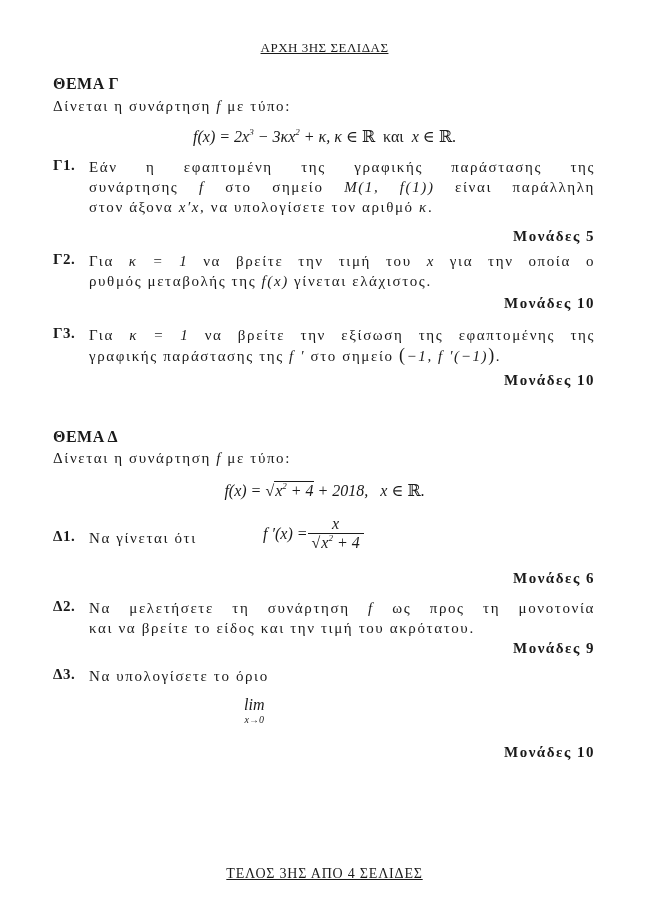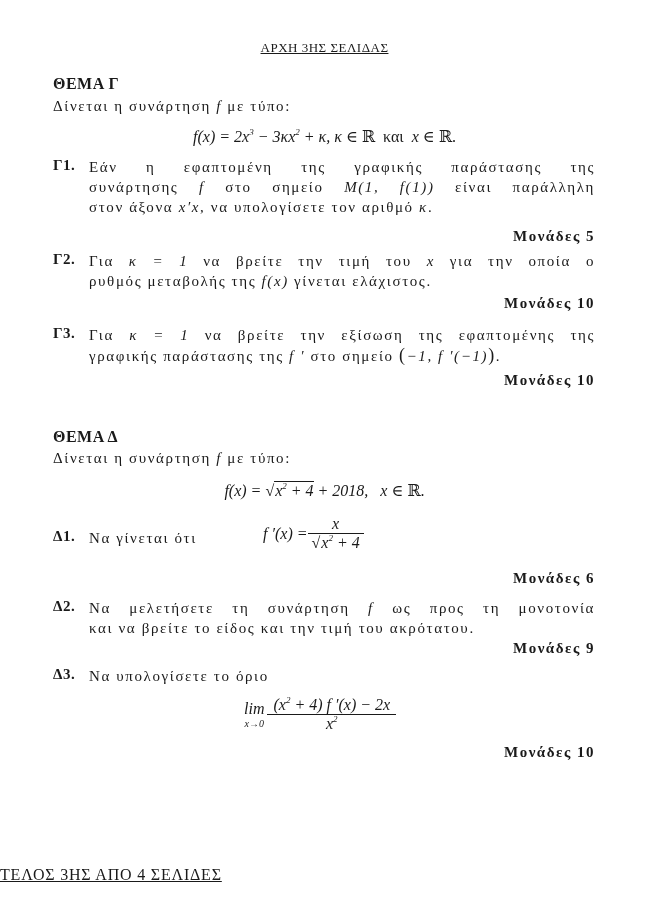--- a/index.html
+++ b/index.html
@@ -7,22 +7,22 @@
     width: 649px; height: 917px; position: relative; overflow: hidden;
     font-family: "Liberation Serif", "DejaVu Serif", serif;
     color: #1a1a1a;
   }
   .abs { position: absolute; }
   .header-top {
     top: 40px; left: 0; width: 649px; text-align: center;
     font-size: 13px; letter-spacing: 0.5px; text-decoration: underline;
   }
   .footer-bottom {
-    top: 866px; left: 0; width: 649px; text-align: left;
-    font-size: 16px; letter-spacing: 0.8px; text-decoration: underline;
+    top: 866px; left: 0; width: 649px; text-align: center;
+    font-size: 14px; letter-spacing: 0.8px; text-decoration: underline;
   }
   .theme-title { font-weight: bold; font-size: 16px; letter-spacing: 0.5px; }
   .body-text { font-size: 15px; letter-spacing: 1.6px; line-height: 20px; }
   .formula { font-size: 16px; font-style: italic; white-space: nowrap; }
   .formula .up { font-style: normal; }
   .marks { right: 54px; font-weight: bold; font-size: 15px; letter-spacing: 1.5px; }
   .q-label { font-weight: bold; font-size: 15px; letter-spacing: 0.5px; }
   .q-text { left: 89px; width: 506px; font-size: 15px; letter-spacing: 1.6px; line-height: 20px; text-align: justify; }
   .q-text .justify-line { display: block; text-align: justify; text-align-last: justify; }
   i.m { font-style: italic; }
@@ -83,17 +83,17 @@
 <div class="abs q-label" style="top:598px; left:53px;">Δ2.</div>
 <div class="abs q-text" style="top:598px;">
   <span class="justify-line">Να μελετήσετε τη συνάρτηση <i class="m">f</i> ως προς τη μονοτονία</span>
   <span style="display:block;">και να βρείτε το είδος και την τιμή του ακρότατου.</span>
 </div>
 <div class="abs marks" style="top:640px;">Μονάδες 9</div>
 
 <div class="abs q-label" style="top:666px; left:53px;">Δ3.</div>
 <div class="abs body-text" style="top:666px; left:89px;">Να υπολογίσετε το όριο</div>
 <div class="abs formula" style="top:696px; left:244px;">
-  <span class="lim"><span>lim</span><span class="sub">x→0</span></span><span class="frac" style="margin-left:3px;"><span class="num" style="padding:0 6px;">(x<sup>2</sup> + 4) f ′(x) − 2x</span><span class="den">x<sup>2</sup></span></span>
+  <span class="lim"><span>lim</span><span class="sub">x→0</span></span>
 </div>
 <div class="abs marks" style="top:744px;">Μονάδες 10</div>
 
 <div class="abs footer-bottom">ΤΕΛΟΣ 3ΗΣ ΑΠΟ 4 ΣΕΛΙΔΕΣ</div>
 
 </body></html>

